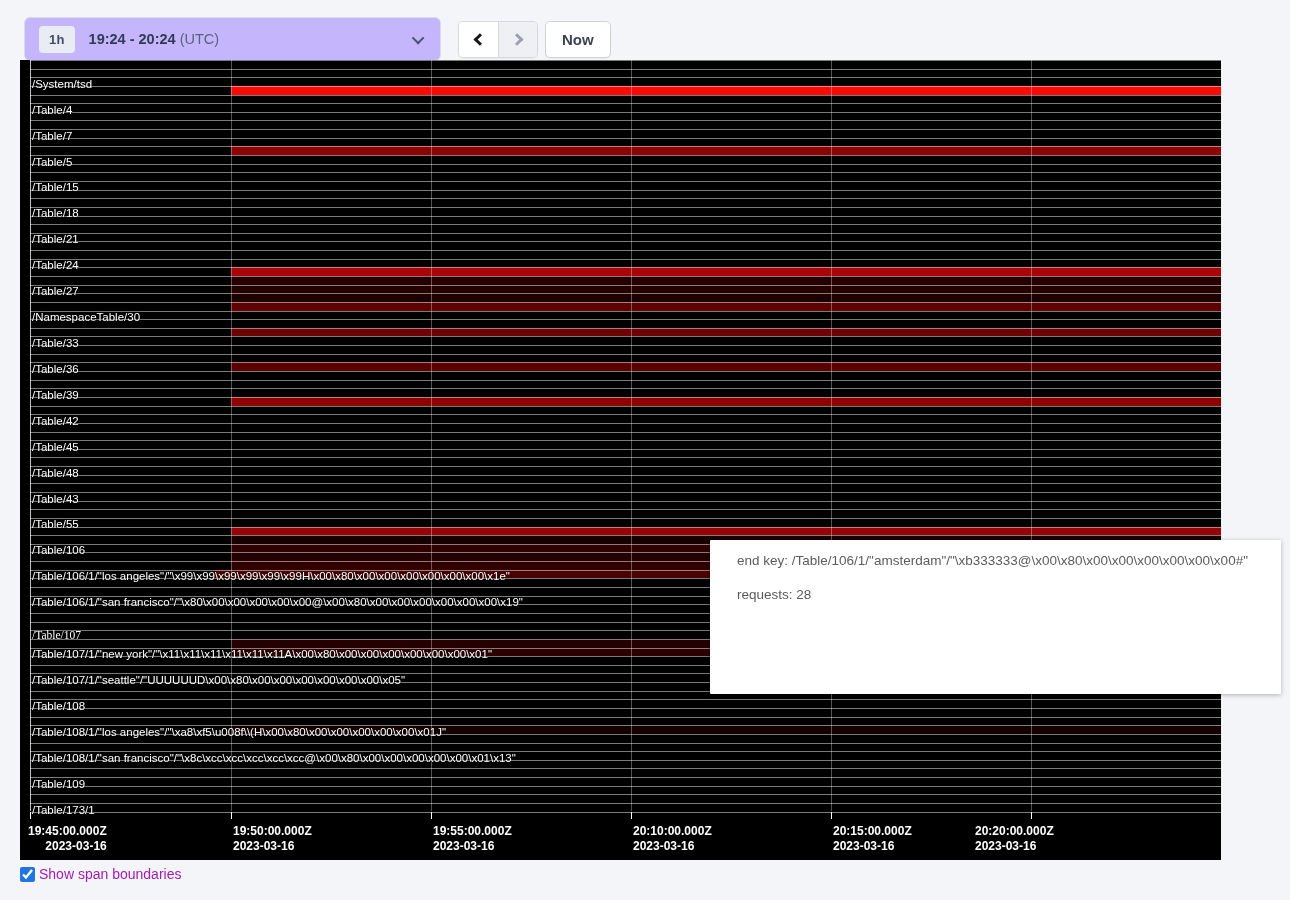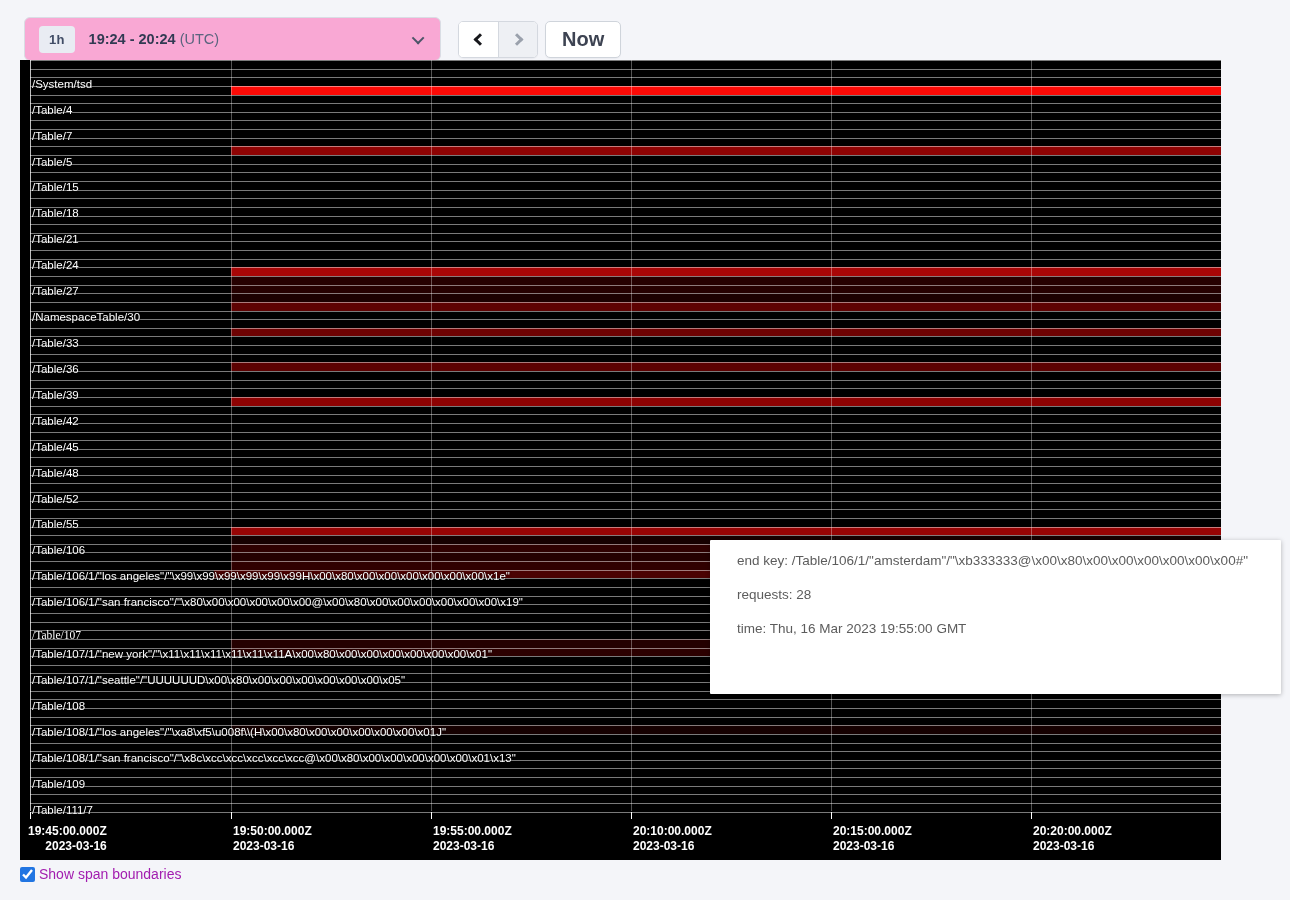--- a/index.html
+++ b/index.html
@@ -1,21 +1,21 @@
 <!DOCTYPE html>
 <html><head>
 <meta charset="utf-8">
 <style>
   * { margin:0; padding:0; box-sizing:border-box; }
   html,body { width:1290px; height:900px; background:#f4f5f9; font-family:"Liberation Sans", sans-serif; overflow:hidden; position:relative; }
 
   
   .time-selector{
     position:absolute; left:24px; top:17px; width:417px; height:44px;
-    background:#f9a8d4; border:1px solid #d9dde4; border-radius:6px;
+    background:#c4b5fd; border:1px solid #d9dde4; border-radius:6px;
     display:flex; align-items:center; padding:0 16px 0 14px; cursor:pointer;
   }
   .duration-badge{
     background:#e9ecf3; color:#414d66; font-weight:bold; font-size:13px;
     padding:6px 10px; border-radius:4px; letter-spacing:.2px;
   }
   .range-text{ margin-left:14px; font-size:14.5px; color:#313a52; font-weight:bold; }
   .range-text .tz{ font-weight:normal; color:#5a647e; }
   .caret{
     margin-left:auto; width:9px; height:9px;
@@ -28,21 +28,21 @@
     box-shadow:0 1px 1px rgba(16,24,40,.04);
   }
   .nav-btn{ width:39px; height:100%; display:flex; align-items:center; justify-content:center; background:#fff; border:none; cursor:pointer; }
   .nav-btn + .nav-btn{ border-left:1px solid #d4d8df; background:#eef0f4; cursor:default; }
   .chev{ width:9px; height:9px; border-left:3px solid #17181c; border-bottom:3px solid #17181c; }
   .chev.left{ transform:rotate(45deg) translate(1px,-1px); }
   .chev.right{ border-color:#9aa1ac; transform:rotate(225deg) translate(1px,-1px); }
   .now-btn{
     position:absolute; left:545px; top:21px; height:37px; padding:0 16px;
     background:#fff; border:1px solid #cfd4db; border-radius:5px;
-    font-family:"Liberation Sans", sans-serif; font-size:20px; font-weight:bold; color:#3d4352; cursor:pointer;
+    font-family:"Liberation Sans", sans-serif; font-size:15px; font-weight:bold; color:#3d4352; cursor:pointer;
     box-shadow:0 1px 1px rgba(16,24,40,.04);
   }
 
   
   .heatmap{
     position:absolute; left:20px; top:60px; width:1201px; height:800px;
     background:#000; overflow:hidden; cursor:crosshair;
   }
   .band{ position:absolute; }
   .row-line{ position:absolute; left:10px; right:0; height:1px; background:rgba(255,255,255,.48); }
@@ -219,33 +219,33 @@
       <div class="row-label" style="top: 174.3px;">/Table/21</div>
       <div class="row-label" style="top: 200.22px;">/Table/24</div>
       <div class="row-label" style="top: 226.14px;">/Table/27</div>
       <div class="row-label" style="top: 252.06px;">/NamespaceTable/30</div>
       <div class="row-label" style="top: 277.98px;">/Table/33</div>
       <div class="row-label" style="top: 303.9px;">/Table/36</div>
       <div class="row-label" style="top: 329.82px;">/Table/39</div>
       <div class="row-label" style="top: 355.74px;">/Table/42</div>
       <div class="row-label" style="top: 381.66px;">/Table/45</div>
       <div class="row-label" style="top: 407.58px;">/Table/48</div>
-      <div class="row-label" style="top: 433.5px;">/Table/52</div>
+      <div class="row-label" style="top: 433.5px;">/Table/43</div>
       <div class="row-label" style="top: 459.42px;">/Table/55</div>
       <div class="row-label" style="top: 485.34px;">/Table/106</div>
       <div class="row-label" style="top: 511.26px;">/Table/106/1/"los angeles"/"\x99\x99\x99\x99\x99\x99H\x00\x80\x00\x00\x00\x00\x00\x00\x1e"</div>
       <div class="row-label" style="top: 537.18px;">/Table/106/1/"san francisco"/"\x80\x00\x00\x00\x00\x00@\x00\x80\x00\x00\x00\x00\x00\x00\x19"</div>
       <div class="row-label" style="top: 570px; font-family: Liberation Serif, serif;">/Table/107</div>
       <div class="row-label" style="top: 589.02px;">/Table/107/1/"new york"/"\x11\x11\x11\x11\x11\x11A\x00\x80\x00\x00\x00\x00\x00\x00\x01"</div>
       <div class="row-label" style="top: 614.94px;">/Table/107/1/"seattle"/"UUUUUUD\x00\x80\x00\x00\x00\x00\x00\x00\x05"</div>
       <div class="row-label" style="top: 640.86px;">/Table/108</div>
       <div class="row-label" style="top: 666.78px;">/Table/108/1/"los angeles"/"\xa8\xf5\u008f\\(H\x00\x80\x00\x00\x00\x00\x00\x01J"</div>
       <div class="row-label" style="top: 692.7px;">/Table/108/1/"san francisco"/"\x8c\xcc\xcc\xcc\xcc\xcc@\x00\x80\x00\x00\x00\x00\x00\x01\x13"</div>
       <div class="row-label" style="top: 718.62px;">/Table/109</div>
-      <div class="row-label" style="top: 744.54px;">/Table/111/7</div>
+      <div class="row-label" style="top: 744.54px;">/Table/173/1</div>
     </div>
   <div>
       <div class="x-tick" style="left: 10px;"></div>
       <div class="x-tick-label" style="left: 8px; text-align: right;">
         <div>19:45:00.000Z</div>
         <div>2023-03-16</div>
       </div>
       <div class="x-tick" style="left: 211px;"></div>
       <div class="x-tick-label" style="left: 213px;">
         <div>19:50:00.000Z</div>
@@ -260,29 +260,28 @@
       <div class="x-tick-label" style="left: 613px;">
         <div>20:10:00.000Z</div>
         <div>2023-03-16</div>
       </div>
       <div class="x-tick" style="left: 811px;"></div>
       <div class="x-tick-label" style="left: 813px;">
         <div>20:15:00.000Z</div>
         <div>2023-03-16</div>
       </div>
       <div class="x-tick" style="left: 1011px;"></div>
-      <div class="x-tick-label" style="left: 1013px;">
+      <div class="x-tick-label" style="left: 955px;">
         <div>20:20:00.000Z</div>
         <div>2023-03-16</div>
       </div>
     </div>
 </div>
 
 <div class="tooltip">
   <div class="tip-line">end key: /Table/106/1/"amsterdam"/"\xb333333@\x00\x80\x00\x00\x00\x00\x00\x00#"</div>
   <div class="tip-line">requests: 28</div>
-  <div class="tip-line">time: Thu, 16 Mar 2023 19:55:00 GMT</div>
 </div>
 
 <div class="footer">
   <input type="checkbox" id="spanbound" checked="" style="">
   <label for="spanbound">Show span boundaries</label>
 </div>
 
 </body></html>

